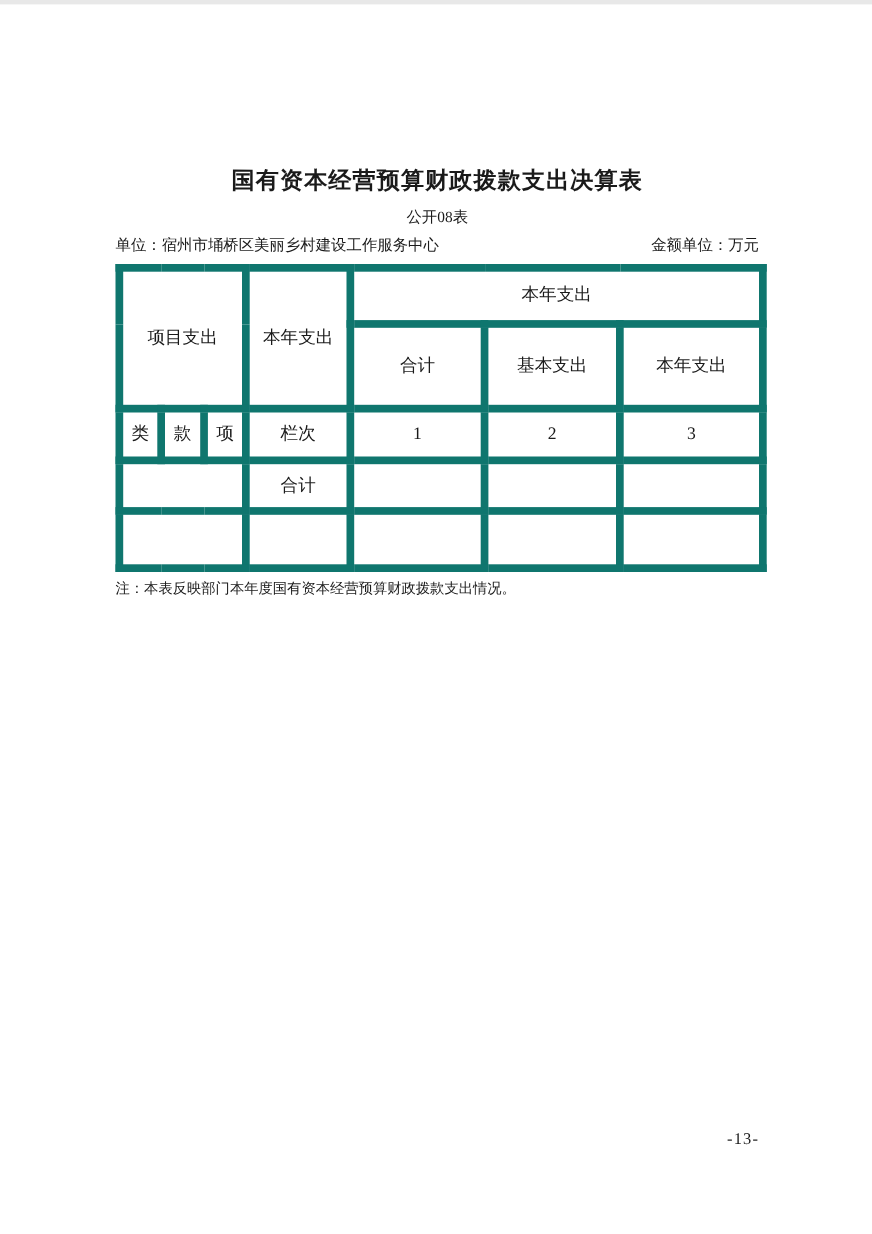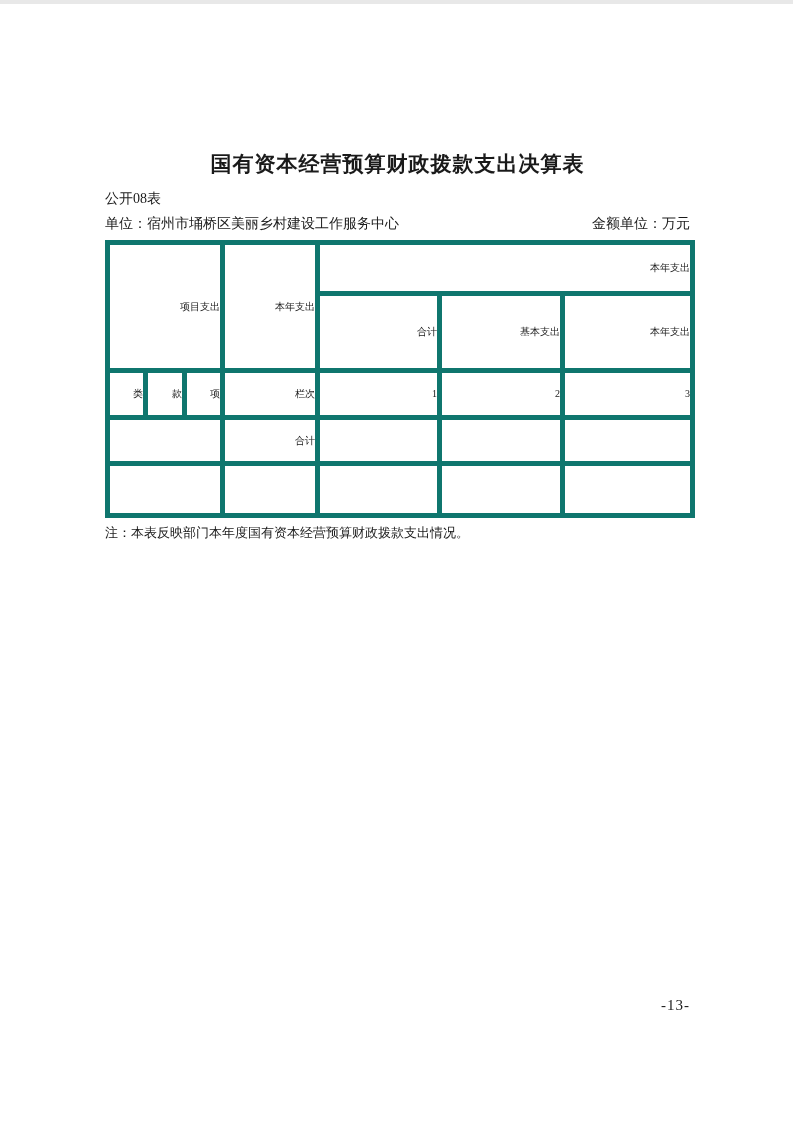--- a/index.html
+++ b/index.html
@@ -21,63 +21,63 @@
     width: 585px;
   }
   .title {
     font-size: 21px;
     font-weight: bold;
     text-align: center;
     letter-spacing: 1px;
     line-height: 28px;
   }
   .form-code {
-    text-align: left;
+    text-align: center;
     font-size: 14px;
     margin-top: 12px;
     line-height: 18px;
   }
   .unit-row {
     display: flex;
     justify-content: space-between;
     align-items: baseline;
     font-size: 14px;
     margin-top: 7px;
     margin-bottom: 7px;
     line-height: 18px;
     text-align: center;
   }
   table.budget {
     width: 585px;
     border-collapse: collapse;
     table-layout: fixed;
   }
   table.budget td {
-    border: 5px solid #0f766e;
-    text-align: right;
+    border: 7px solid #0f766e;
+    text-align: center;
     vertical-align: middle;
-    font-size: 10px;
+    font-size: 16px;
     padding: 0;
     line-height: 20px;
   }
   tr.r1 td { height: 51px; }
   tr.r2 td { height: 77px; }
   tr.r3 td { height: 47px; }
   tr.r4 td { height: 46px; }
   tr.r5 td { height: 52px; }
   .notes {
     margin-top: 5px;
     font-size: 13px;
     line-height: 19px;
   }
   .notes p { text-align: justify; }
   .page-number {
     position: absolute;
     right: 103px;
-    top: 993px;
+    top: 1024px;
     font-size: 15px;
     letter-spacing: 1px;
   }
 </style>
 </head>
 <body>
 
 <div class="page">
   <div class="doc">
 

